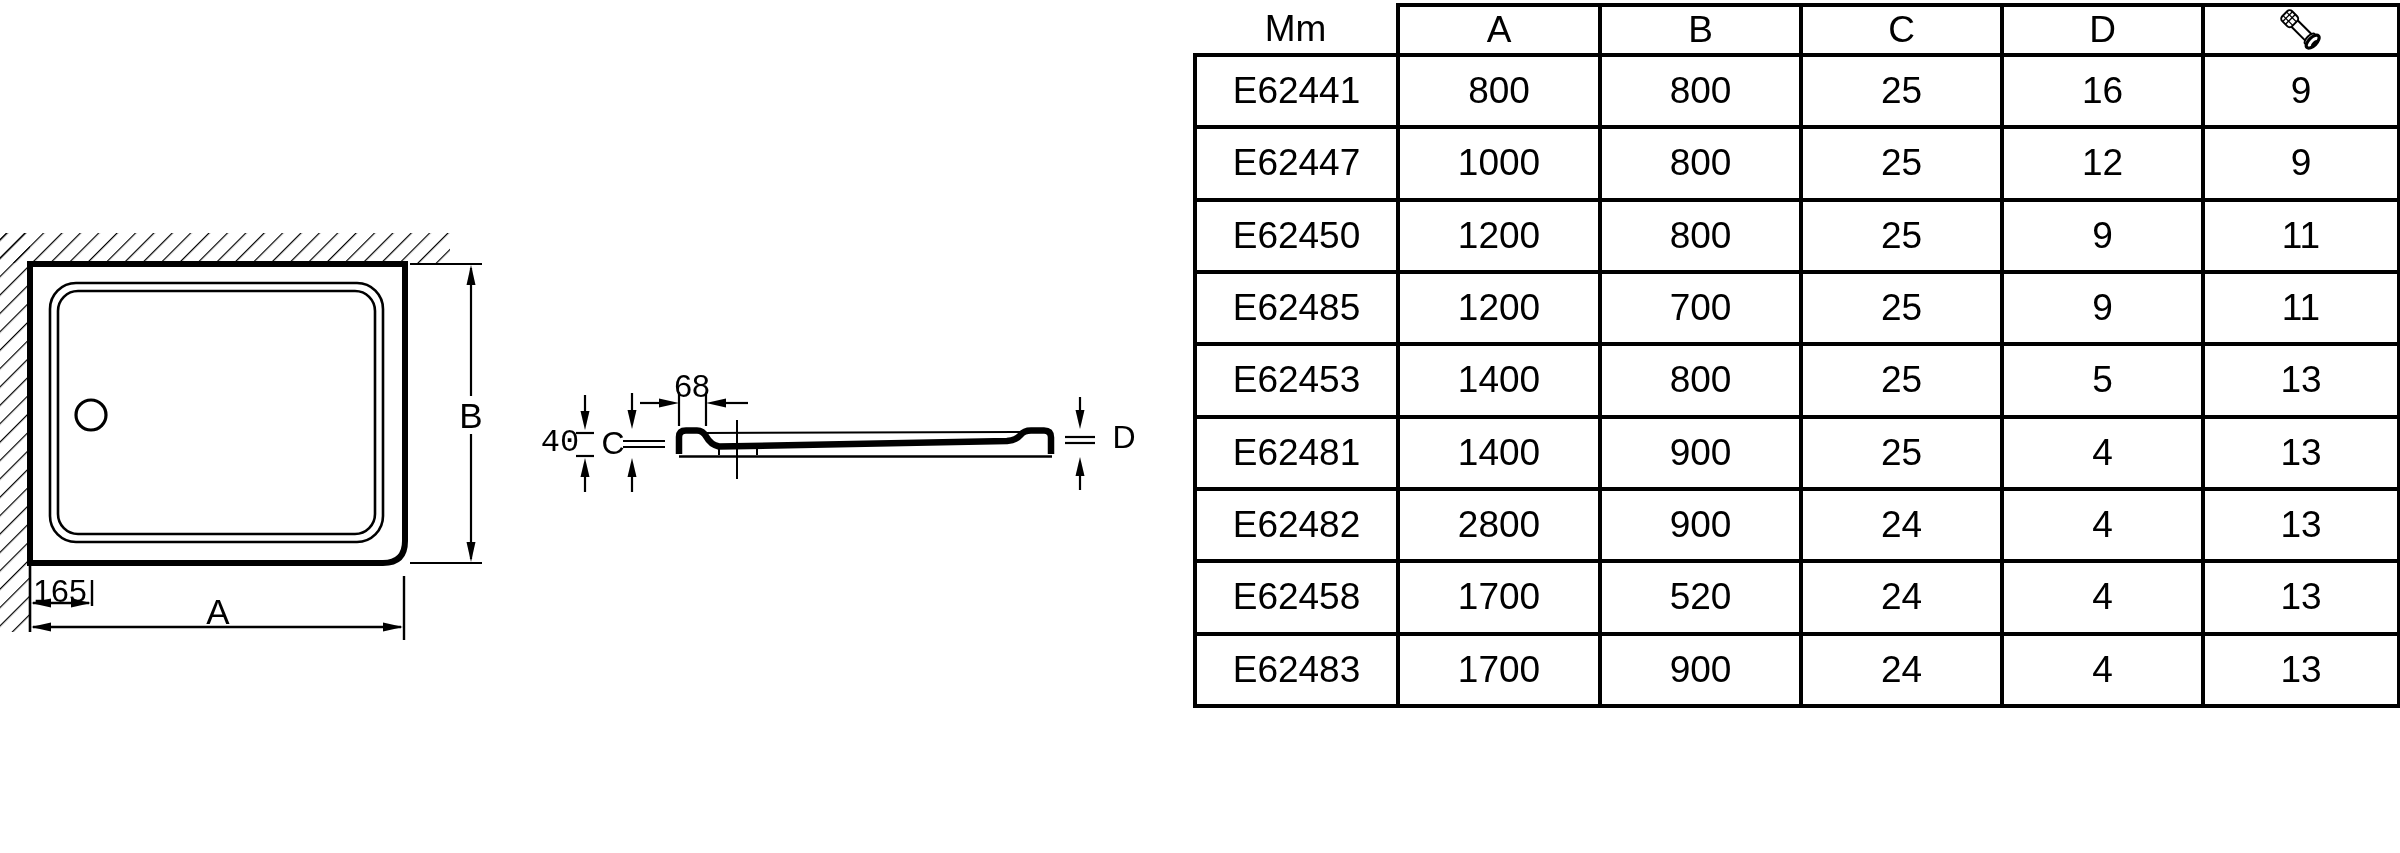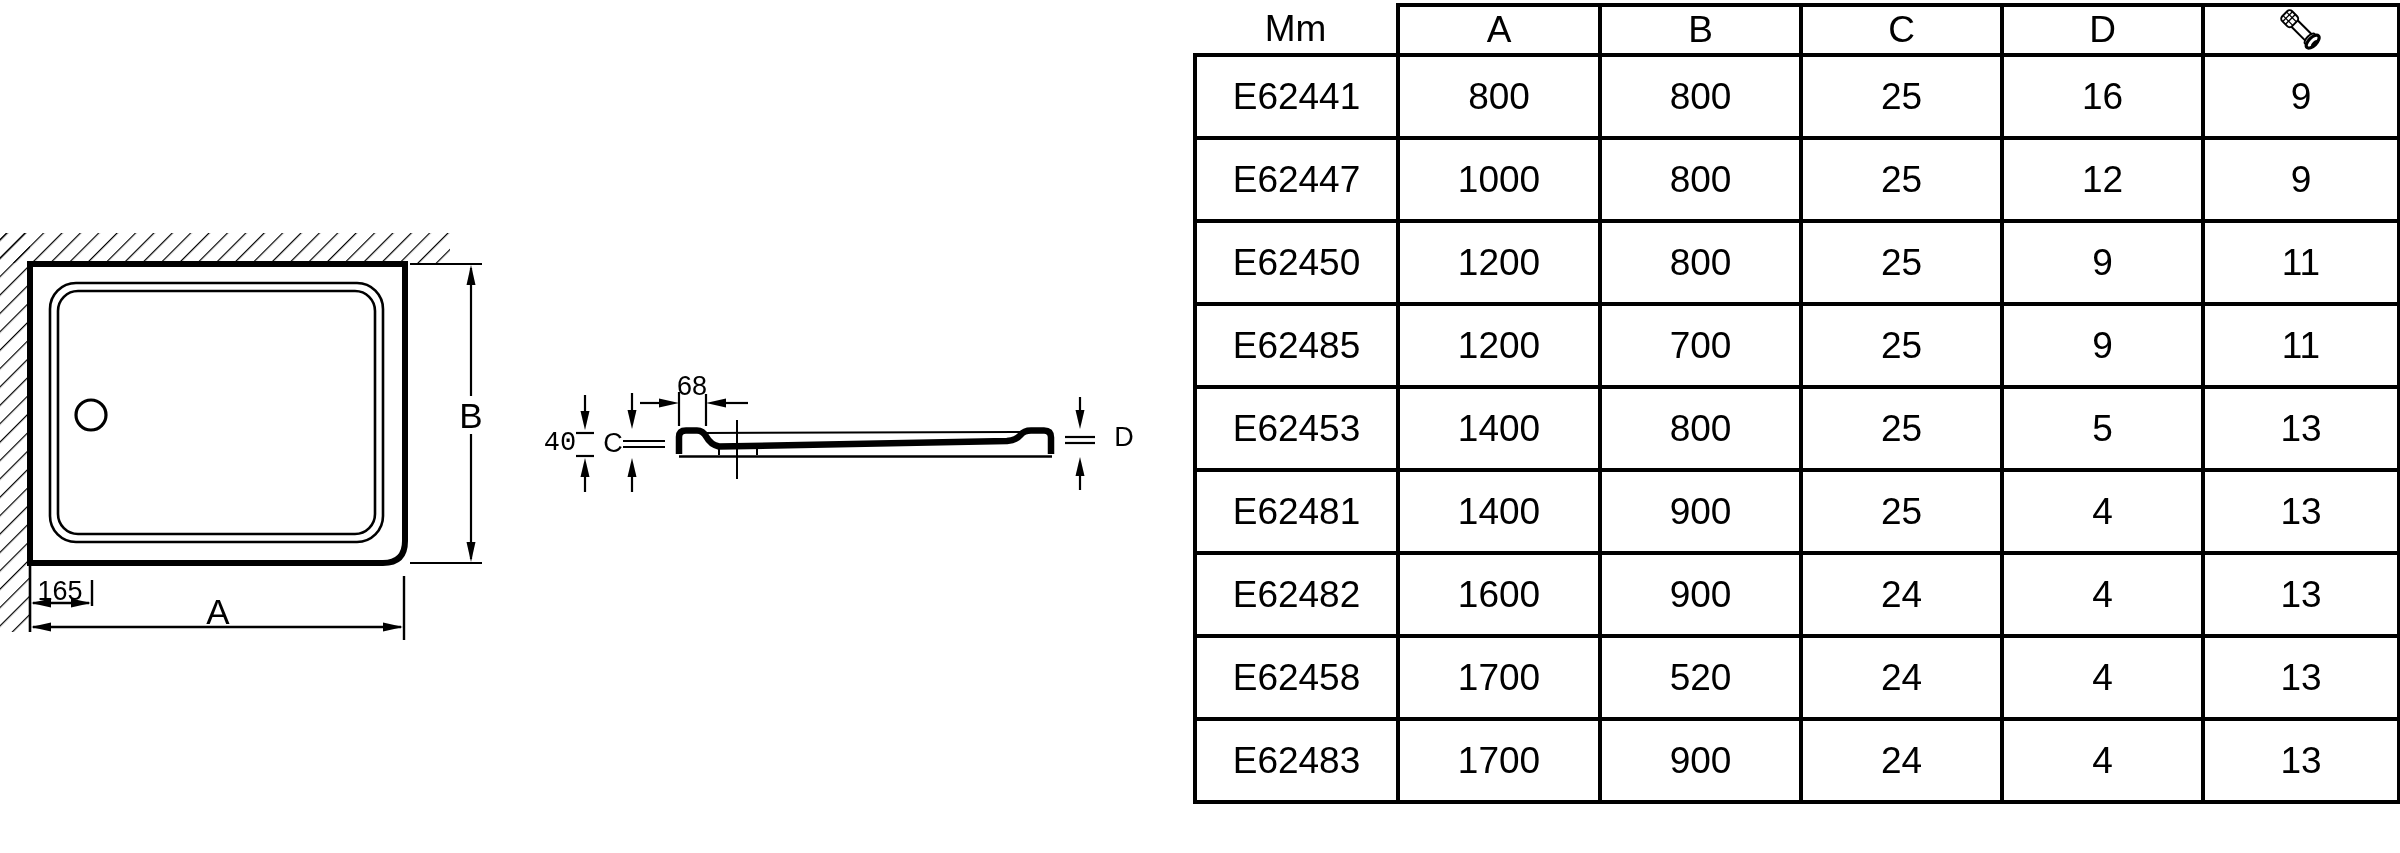--- a/index.html
+++ b/index.html
@@ -15,27 +15,27 @@
   #drawing-svg{position:absolute;left:0;top:0;}
   .dim-label{
     position:absolute;
     transform:translate(-50%,-50%);
     font-family:"Liberation Sans",sans-serif;
     color:#000;
     white-space:nowrap;
     line-height:1;
   }
   .dim-lg{font-size:35px;}
-  .dim-md{font-size:27px;}
-  .dim-165{font-size:27px;}
+  .dim-md{font-size:32px;}
+  .dim-165{font-size:32px;}
 
   #spec-table{
     position:absolute;
     left:1193px;top:3px;
-    width:1204px;height:801px;
+    width:1204px;height:705px;
     border-collapse:collapse;
     table-layout:fixed;
     font-size:37px;
     color:#000;
   }
   #spec-table th,#spec-table td{
     border:4px solid #000;
     text-align:center;
     vertical-align:middle;
     font-weight:400;
@@ -237,21 +237,21 @@
         <tr>
       <td>E62481</td>
       <td>1400</td>
       <td>900</td>
       <td>25</td>
       <td>4</td>
       <td>13</td>
     </tr>
         <tr>
       <td>E62482</td>
-      <td>1600</td>
+      <td>2800</td>
       <td>900</td>
       <td>24</td>
       <td>4</td>
       <td>13</td>
     </tr>
         <tr>
       <td>E62458</td>
       <td>1700</td>
       <td>520</td>
       <td>24</td>

